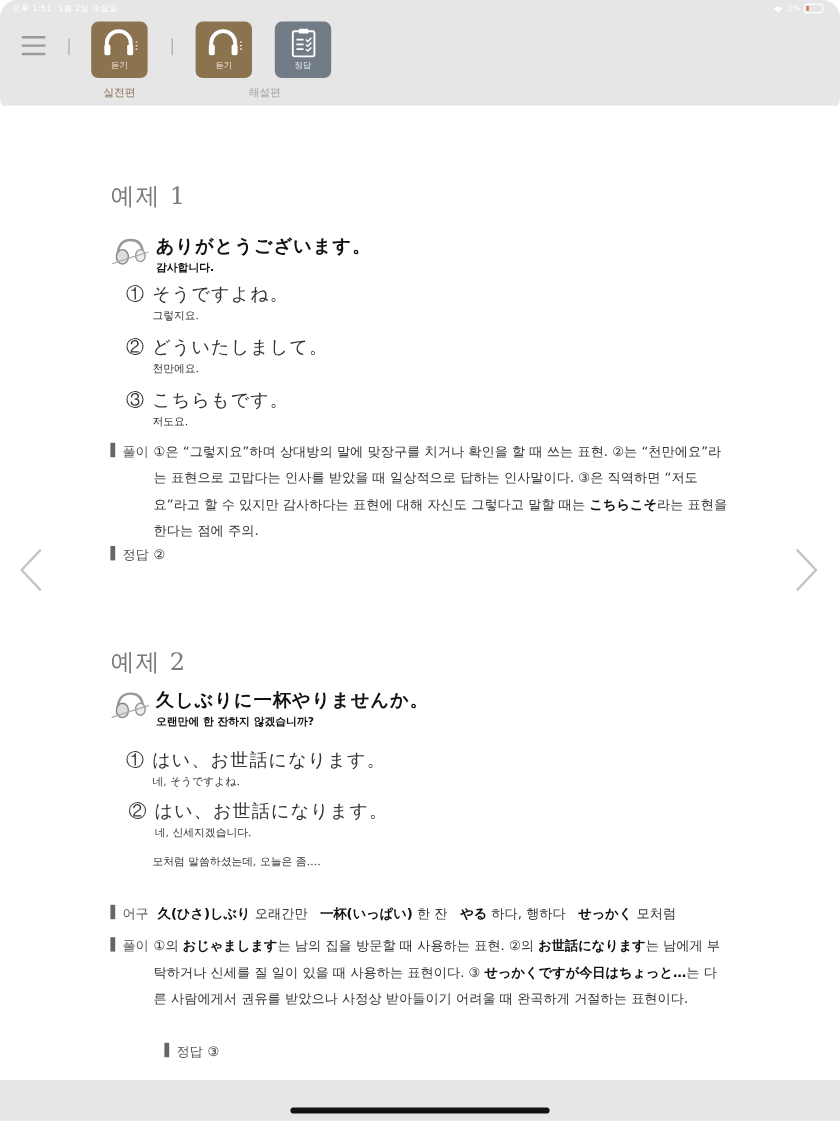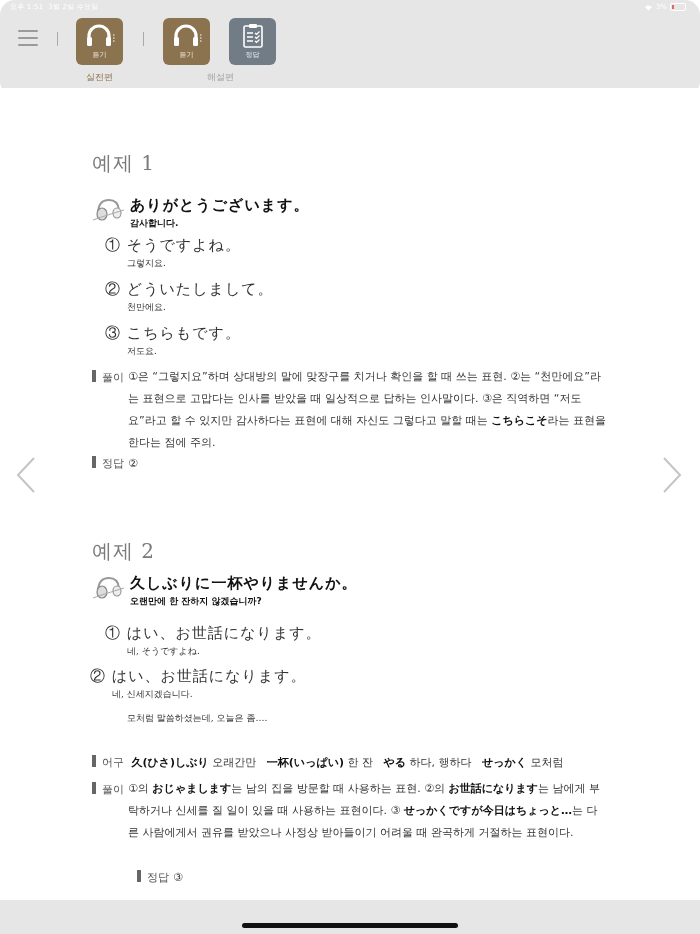--- a/index.html
+++ b/index.html
@@ -26,21 +26,21 @@
   .example-title { position: absolute; font-size: 20px; color: #7a7a7a; font-family: "DejaVu Serif", serif; letter-spacing: 1px; }
   .q-row { position: absolute; display: flex; align-items: flex-start; }
   .headset { width: 34px; height: 26px; margin-right: 4px; }
   .q-jp { font-size: 15px; color: #111; font-weight: bold; letter-spacing: 1px; }
   .q-ko { font-size: 9px; color: #111; font-weight: bold; margin-top: 2px; }
   .opt { position: absolute; }
   .opt-jp { font-size: 15px; color: #333; font-family: "DejaVu Serif", serif; letter-spacing: 1px; }
   .opt-ko { font-size: 9px; color: #333; margin-left: 22px; margin-top: 2px; font-family: "DejaVu Serif", serif; }
   .block { position: absolute; left: 92px; width: 516px; font-size: 11px; line-height: 22px; color: #333; }
   .block .marker { display: inline-block; width: 4px; height: 12px; background: #666; vertical-align: -1px; margin-right: 6px; }
-  .block .tag { color: #555; margin-right: 4px; font-family: Liberation Serif, serif; }
+  .block .tag { color: #555; margin-right: 4px; }
   .bold { font-weight: bold; color: #111; }
   .home-indicator { position: absolute; left: 242px; top: 923px; width: 216px; height: 5px; border-radius: 3px; background: #111; }
   .bottom-bar { position: absolute; left: 0; top: 900px; width: 700px; height: 34px; background: #e6e6e6; }
   .bottom-tab { position: absolute; left: 71px; top: 919px; width: 50px; height: 10px; border-radius: 6px 6px 0 0; background: #c8c8c8; }
 </style>
 </head>
 <body>
 
 <div class="topbar">
   <div class="status-left">
@@ -161,21 +161,21 @@
   <div>
     <div class="q-jp">久しぶりに一杯やりませんか。</div>
     <div class="q-ko">오랜만에 한 잔하지 않겠습니까?</div>
   </div>
 </div>
 
 <div class="opt" style="left:105px; top:624px;">
   <div class="opt-jp"><span>①</span> <span>はい、お世話になります。</span></div>
   <div class="opt-ko">네, そうですよね.</div>
 </div>
-<div class="opt" style="left:90px; top:667px;">
+<div class="opt" style="left:107px; top:667px;">
   <div class="opt-jp"><span>②</span> <span>はい、お世話になります。</span></div>
   <div class="opt-ko">네, 신세지겠습니다.</div>
 </div>
 <div class="opt" style="left:105px; top:710px;">
   <div class="opt-ko">모처럼 말씀하셨는데, 오늘은 좀….</div>
 </div>
 
 <div class="block" style="top:751px;">
   <span class="marker"></span><span class="tag">어구</span>
   <span class="bold">久(ひさ)しぶり</span> <span>오래간만</span>&nbsp;&nbsp;

